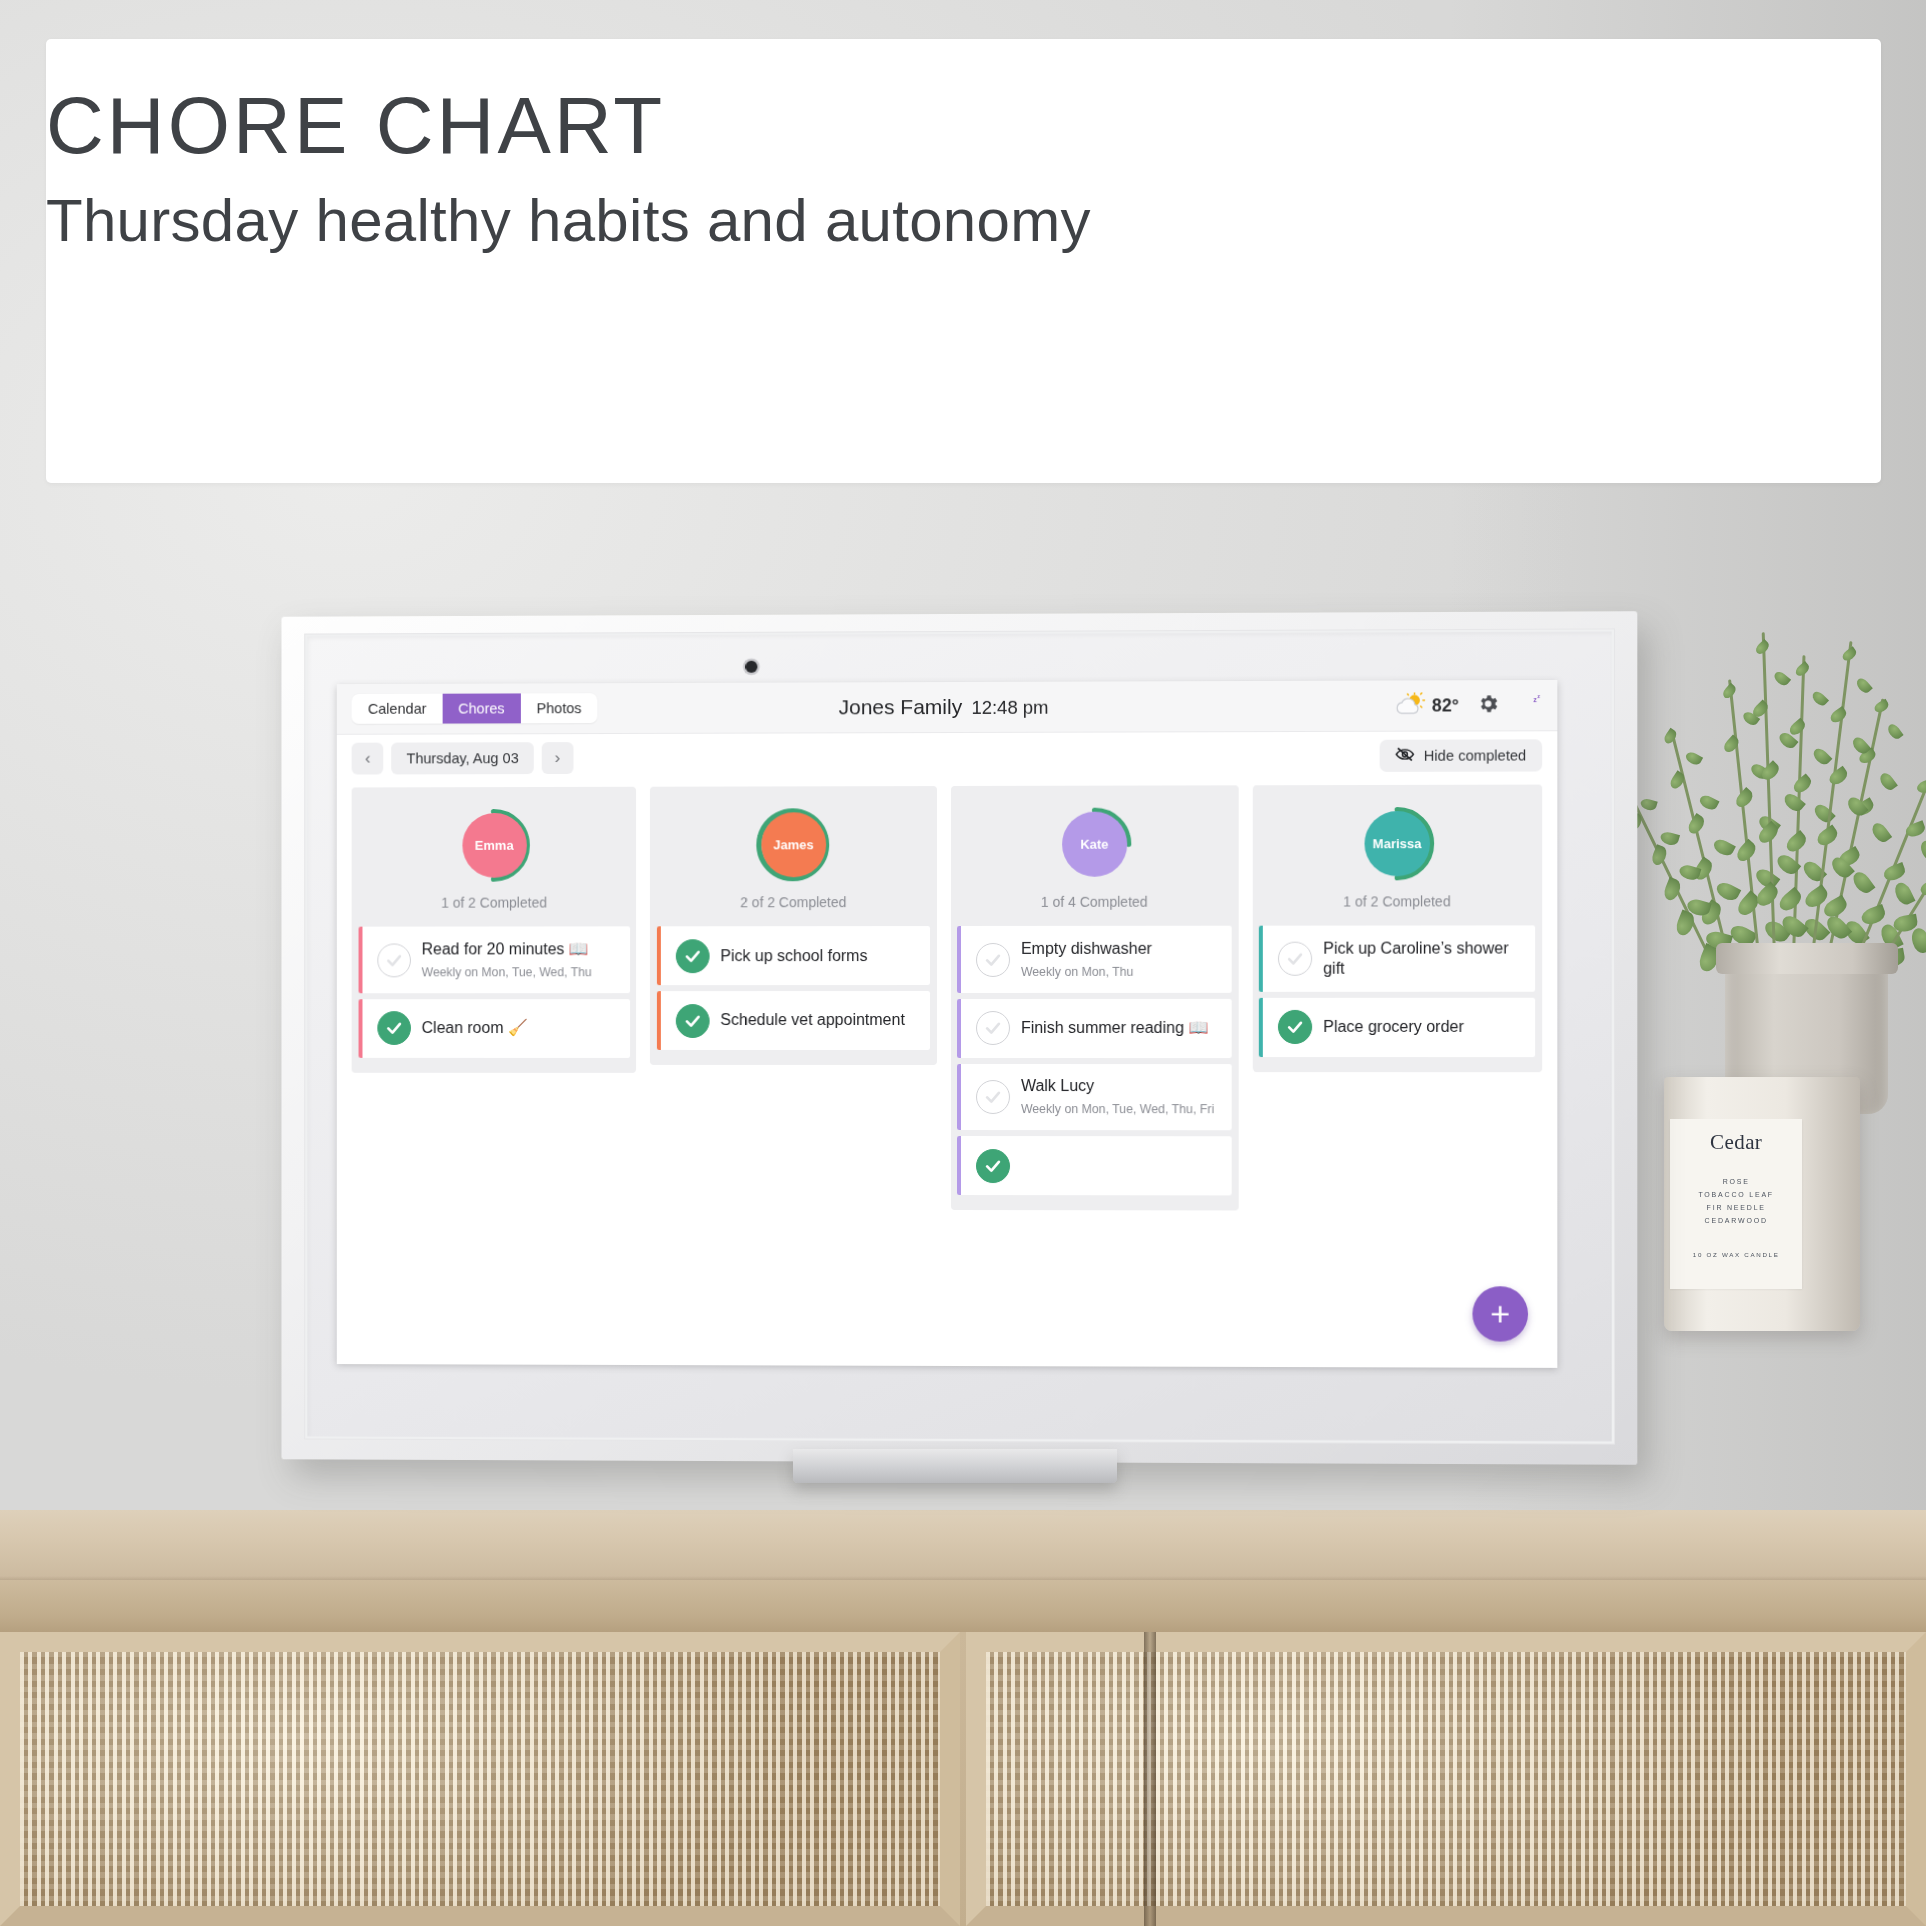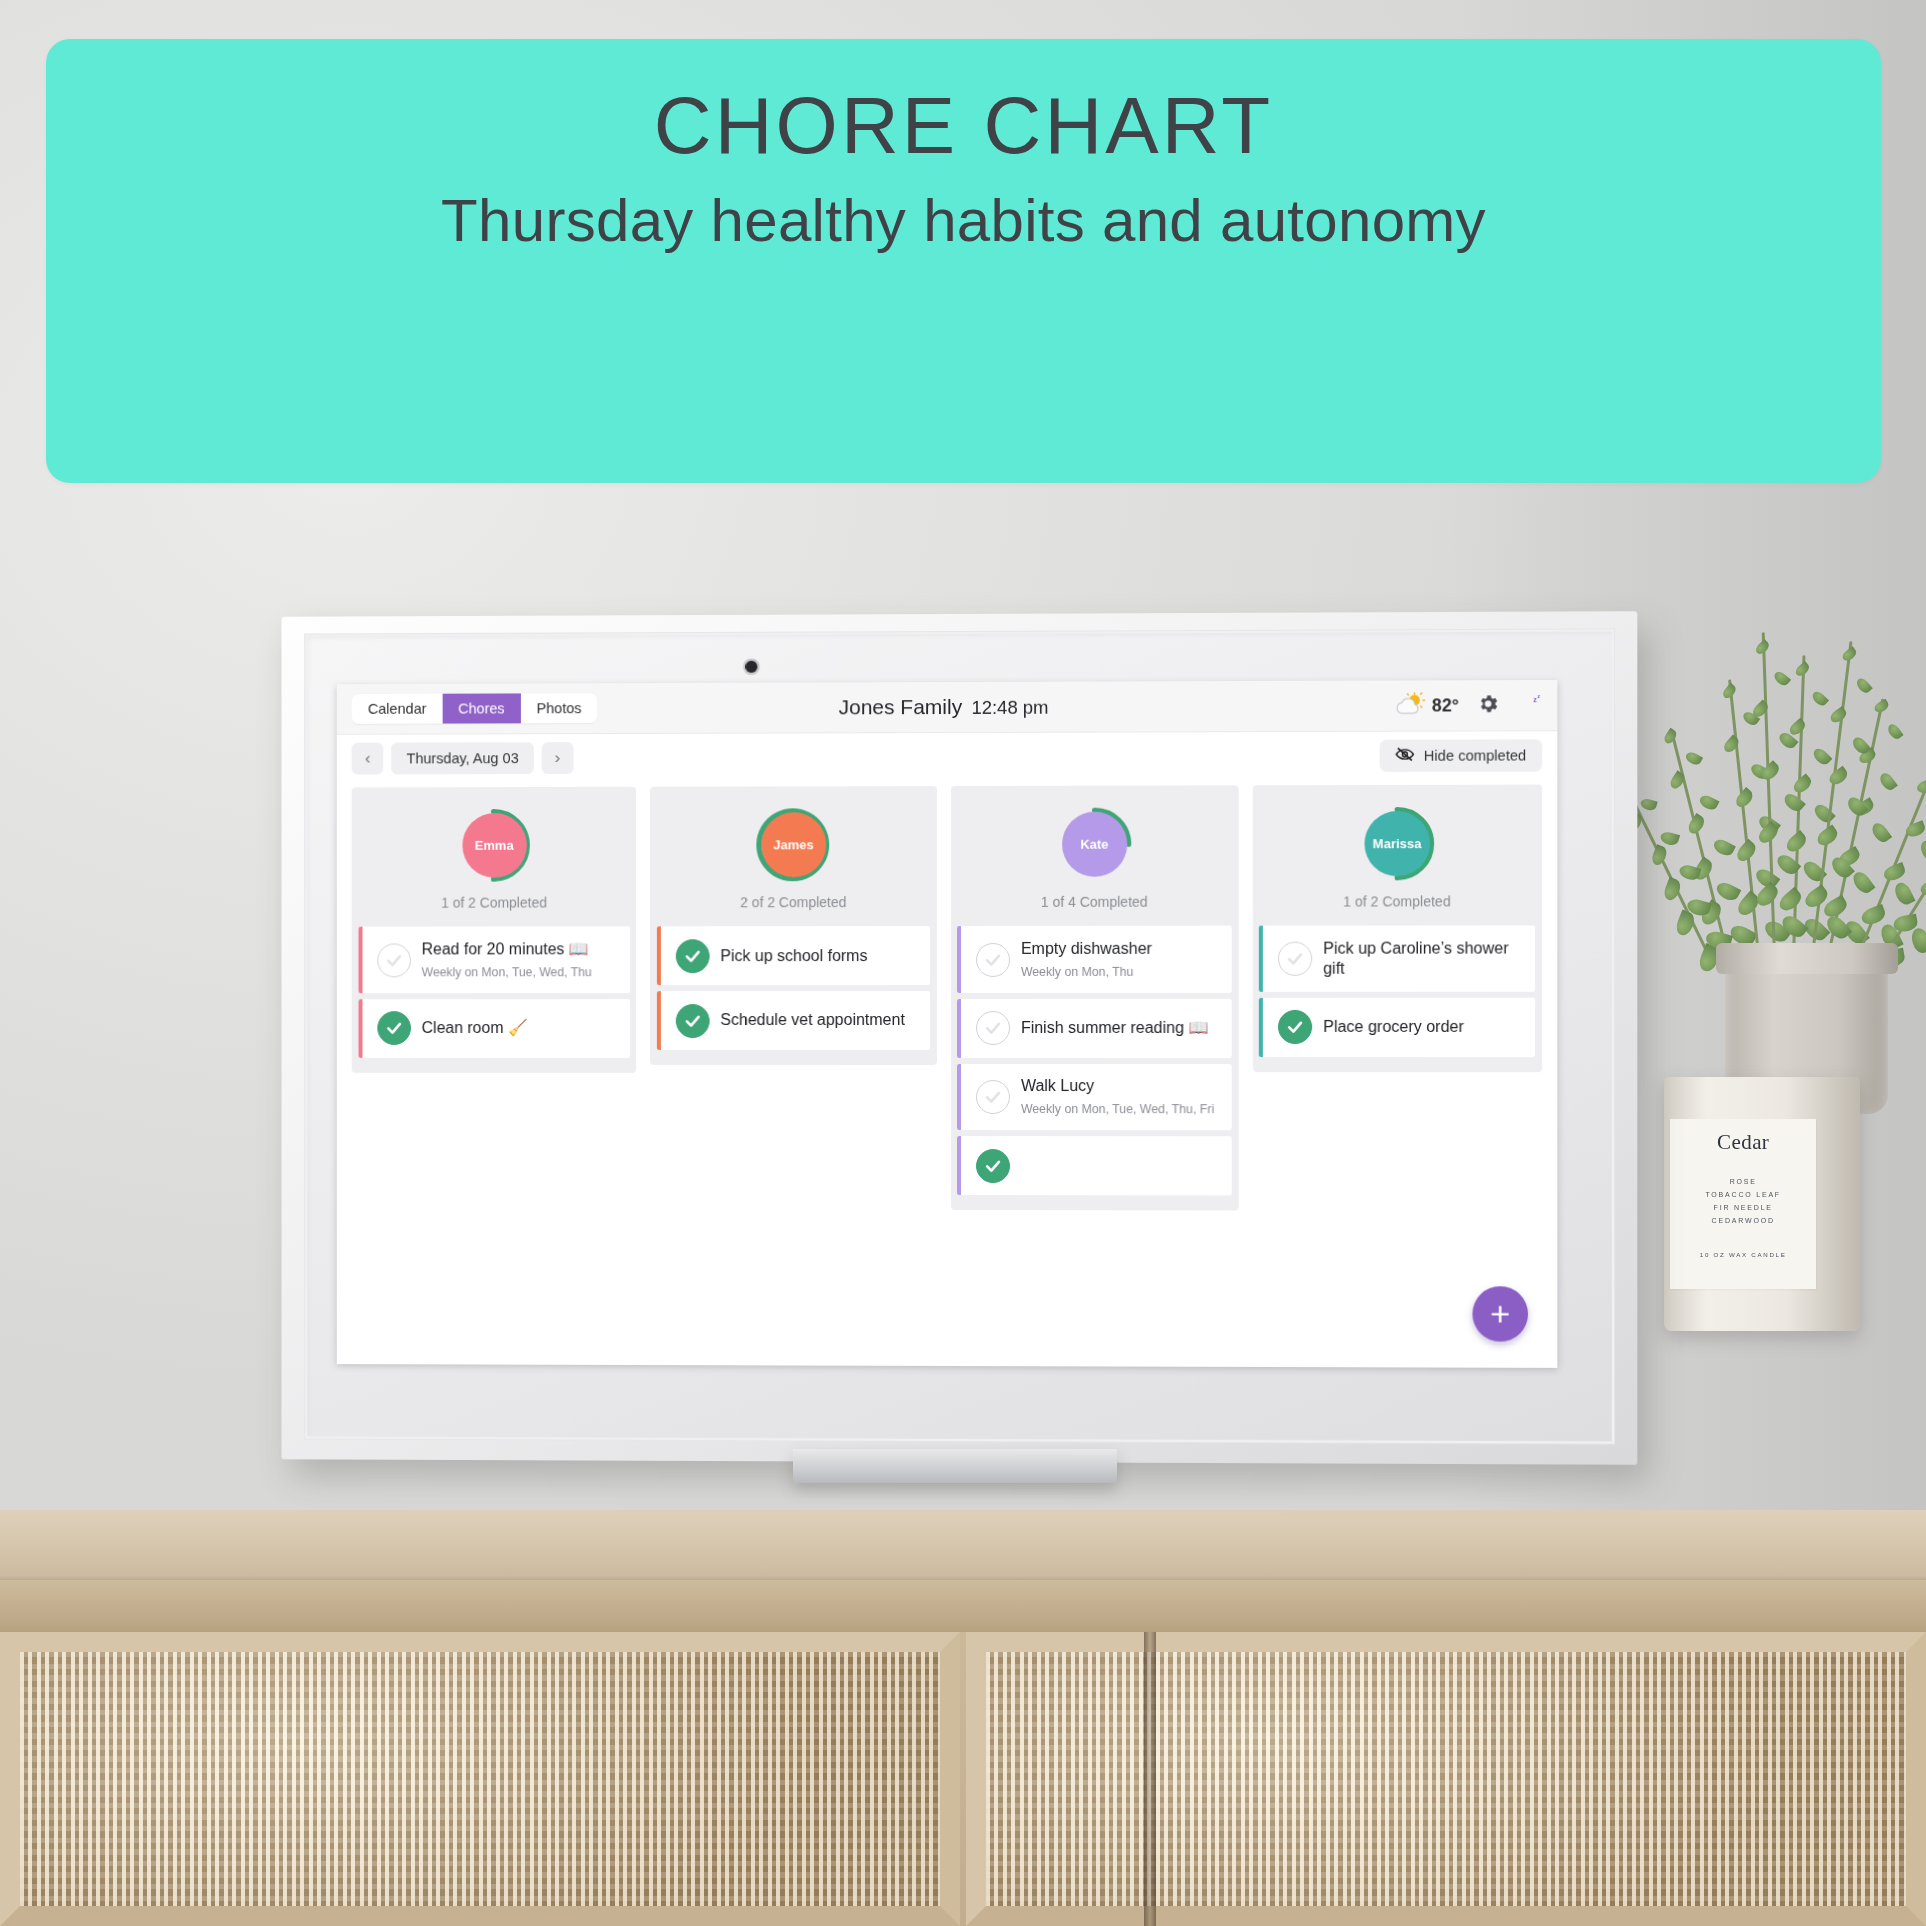--- a/index.html
+++ b/index.html
@@ -94,32 +94,32 @@
   .branch { position:absolute; width:3.1px; background:#7e9462; transform-origin: bottom center; border-radius:2.3px;}
 
   
   .candle {
     position:absolute; left:1664px; top:1077px; width:196px; height:254px;
     background: linear-gradient(to right, #d4cfc6 0%, #f2efe9 22%, #ece8e1 62%, #bfb9b0 100%);
     border-radius: 4.6px 4.6px 7.7px 7.7px;
     box-shadow: 0 7.7px 18.5px rgba(100,95,88,.28);
   }
   .candle-label {
-    position:absolute; left:6.2px; top:42px; width:146px; height:170px;
+    position:absolute; left:6.2px; top:42px; width:132px; height:170px;
     background:#f7f5f0; text-align:center; padding-top:10.8px;
     box-shadow: 0 0.8px 2.3px rgba(0,0,0,.08);
   }
   .cl-title { font-family:"Liberation Serif", serif; font-size:21px; color:#2e3440; letter-spacing:0.4px; }
   .cl-notes { margin-top:21.6px; font-size:7px; letter-spacing:1.8px; color:#4c535e; line-height:1.85; }
   .cl-size { margin-top:23px; font-size:6.2px; letter-spacing:1.7px; color:#4c535e; }
 
   
   #banner {
     position:absolute; left:46px; top:39px; width:1835px; height:444px;
-    background:#5eead4; border-radius:24px; text-align:center;
+    background:#ffffff; border-radius:5px; text-align:left;
     box-shadow: 0 1.5px 4.6px rgba(0,0,0,.04);
     padding-top: 43px;
   }
   #banner h1 {
     font-size: 80px; font-weight: 400; letter-spacing: 3.1px; color:#3f4246;
     line-height: 1.1;
   }
   #banner .sub {
     margin-top: 14px; font-size: 60px; font-weight: 400; color:#3f4246;
     line-height: 1.22; letter-spacing: 0.3px;

